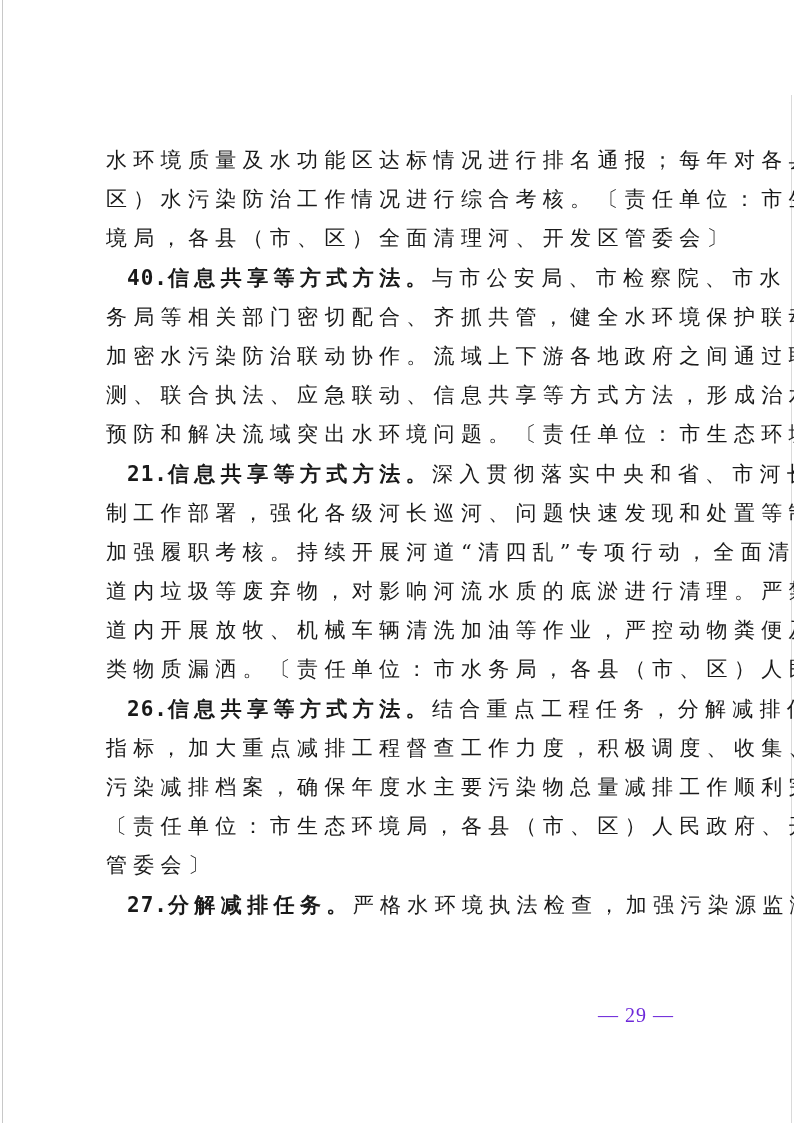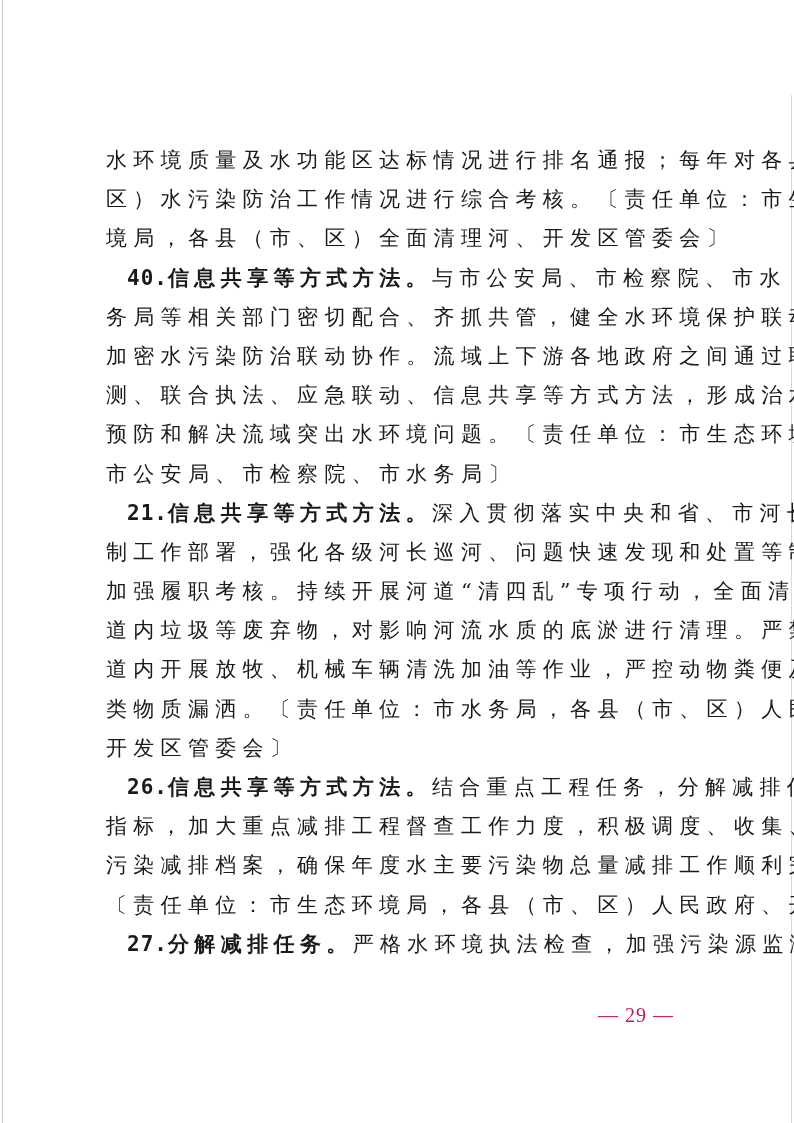--- a/index.html
+++ b/index.html
@@ -56,21 +56,21 @@
       font-weight: bold;
       font-family: "DejaVu Sans", "Liberation Sans", sans-serif;
       letter-spacing: 5.4px;
     }
     .page-number {
       position: absolute;
       left: 598px;
       top: 1004px;
       font-family: "Liberation Serif", "DejaVu Serif", serif;
       font-size: 20px;
-      color: #be185d;
+      color: #6d28d9;
       letter-spacing: 1px;
     }
   </style>
 </head>
 <body>
 
 <div class="edge-left"></div>
 <div class="edge-right"></div>
 
 <div class="text-block">
@@ -79,37 +79,36 @@
   <div class="line">区）水污染防治工作情况进行综合考核。〔责任单位：市生态环</div>
   <div class="line">境局，各县（市、区）全面清理河、开发区管委会〕</div>
 
   <div class="line indent">
     <span class="num">40.</span><span class="heading">信息共享等方式方法。</span><span>与市公安局、市检察院、市水</span>
   </div>
   <div class="line">务局等相关部门密切配合、齐抓共管，健全水环境保护联动机制，</div>
   <div class="line">加密水污染防治联动协作。流域上下游各地政府之间通过联合监</div>
   <div class="line">测、联合执法、应急联动、信息共享等方式方法，形成治水合力，</div>
   <div class="line">预防和解决流域突出水环境问题。〔责任单位：市生态环境局、</div>
-  <div class="line">市公安局、市检察院、市水务局〕</div>
 
   <div class="line indent">
     <span class="num">21.</span><span class="heading">信息共享等方式方法。</span><span>深入贯彻落实中央和省、市河长</span>
   </div>
   <div class="line">制工作部署，强化各级河长巡河、问题快速发现和处置等制度，</div>
   <div class="line">加强履职考核。持续开展河道“清四乱”专项行动，全面清理河</div>
   <div class="line">道内垃圾等废弃物，对影响河流水质的底淤进行清理。严禁在河</div>
   <div class="line">道内开展放牧、机械车辆清洗加油等作业，严控动物粪便及石油</div>
   <div class="line">类物质漏洒。〔责任单位：市水务局，各县（市、区）人民政府、</div>
-  <div class="line">开发区管委会〕</div>
 
   <div class="line indent">
     <span class="num">26.</span><span class="heading">信息共享等方式方法。</span><span>结合重点工程任务，分解减排任务</span>
   </div>
   <div class="line">指标，加大重点减排工程督查工作力度，积极调度、收集、整理</div>
   <div class="line">污染减排档案，确保年度水主要污染物总量减排工作顺利完成。</div>
   <div class="line">〔责任单位：市生态环境局，各县（市、区）人民政府、开发区</div>
+  <div class="line">管委会〕</div>
 
   <div class="line indent">
     <span class="num">27.</span><span class="heading">分解减排任务。</span><span>严格水环境执法检查，加强污染源监测</span>
   </div>
 </div>
 
 <div class="page-number">— 29 —</div>
 
 </body></html>

